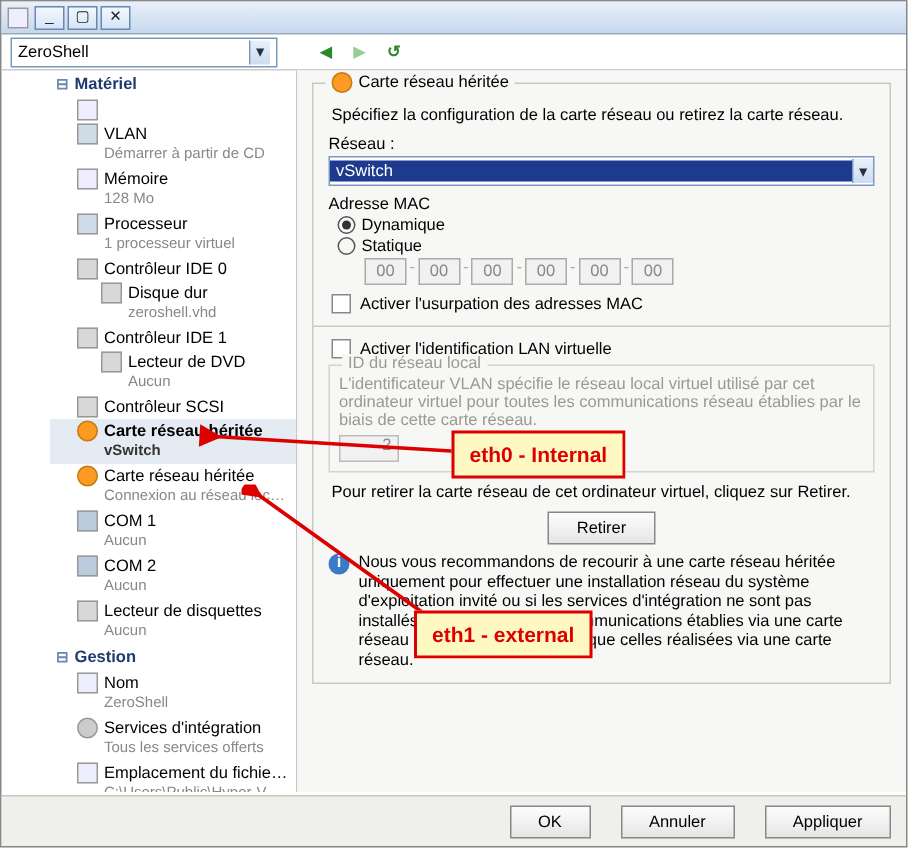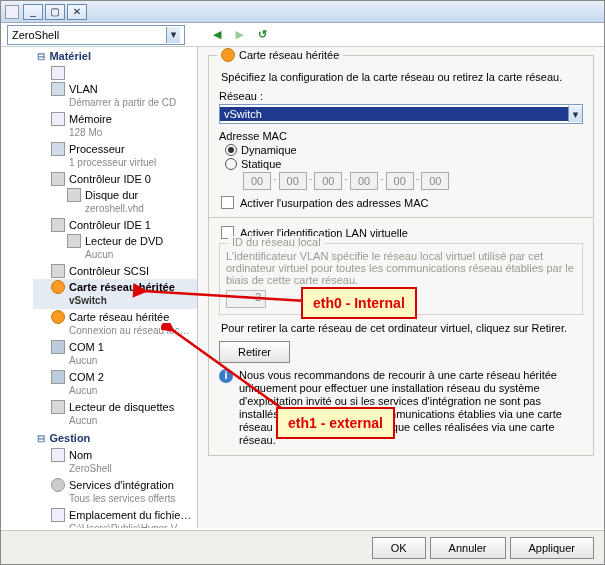--- a/index.html
+++ b/index.html
@@ -45,24 +45,24 @@
 .radio-row{display:flex;align-items:center;gap:4px;margin:2px 0 2px 6px;}
 .mac-row{display:flex;gap:2px;margin:2px 0 4px 24px;}
 .mac-box{width:28px;height:18px;border:1px solid #aaa;background:#f1f1f1;color:#888;text-align:center;line-height:16px;}
 .chk-row{display:flex;align-items:center;gap:6px;margin:6px 0 2px 2px;}
 .chk{width:13px;height:13px;border:1px solid #888;background:#fff;}
 .disabled-grp{border:1px solid #d4d4cc;padding:6px;margin-top:4px;color:#9a9a92;position:relative;}
 .disabled-grp .lgnd{position:absolute;top:-8px;left:8px;background:#f7f7f5;padding:0 4px;color:#9a9a92;}
 .num-box{width:40px;height:18px;border:1px solid #bbb;background:#f1f1f1;color:#888;text-align:right;padding-right:4px;margin-top:4px;}
 .para{margin:6px 2px;line-height:14px;}
 .btn{height:22px;padding:0 18px;border:1px solid #888;background:linear-gradient(#fdfdfd,#e5e5e5);cursor:default;}
-.btn-row{display:flex;justify-content:flex-start;margin-top:4px;}
+.btn-row{display:flex;justify-content:center;margin-top:4px;}
 .info-row{display:flex;gap:6px;margin-top:6px;font-size:10px;line-height:13px;}
 .info-ico{width:14px;height:14px;border-radius:7px;background:#3a7ac8;color:#fff;text-align:center;font-weight:bold;flex:0 0 14px;}
-.bottom-bar{position:absolute;bottom:0;left:0;right:0;height:34px;background:#efefec;border-top:1px solid #c9c9c0;display:flex;align-items:center;justify-content:flex-end;gap:4px;padding:0 10px;}
+.bottom-bar{position:absolute;bottom:0;left:0;right:0;height:34px;background:#efefec;border-top:1px solid #c9c9c0;display:flex;align-items:center;justify-content:flex-end;gap:20px;padding:0 10px;}
 .callout{position:absolute;border:2px solid #d00;background:#fef9c3;color:#d00;font-weight:bold;font-family:Arial;font-size:14px;padding:6px 10px;z-index:50;}
 svg.arrow{position:absolute;z-index:49;pointer-events:none;}
 </style>
 </head>
 <body>
 
 <div class="title-bar">
   <span class="ticon"></span>
   <div class="winbtns">
     <div class="winbtn">_</div>

